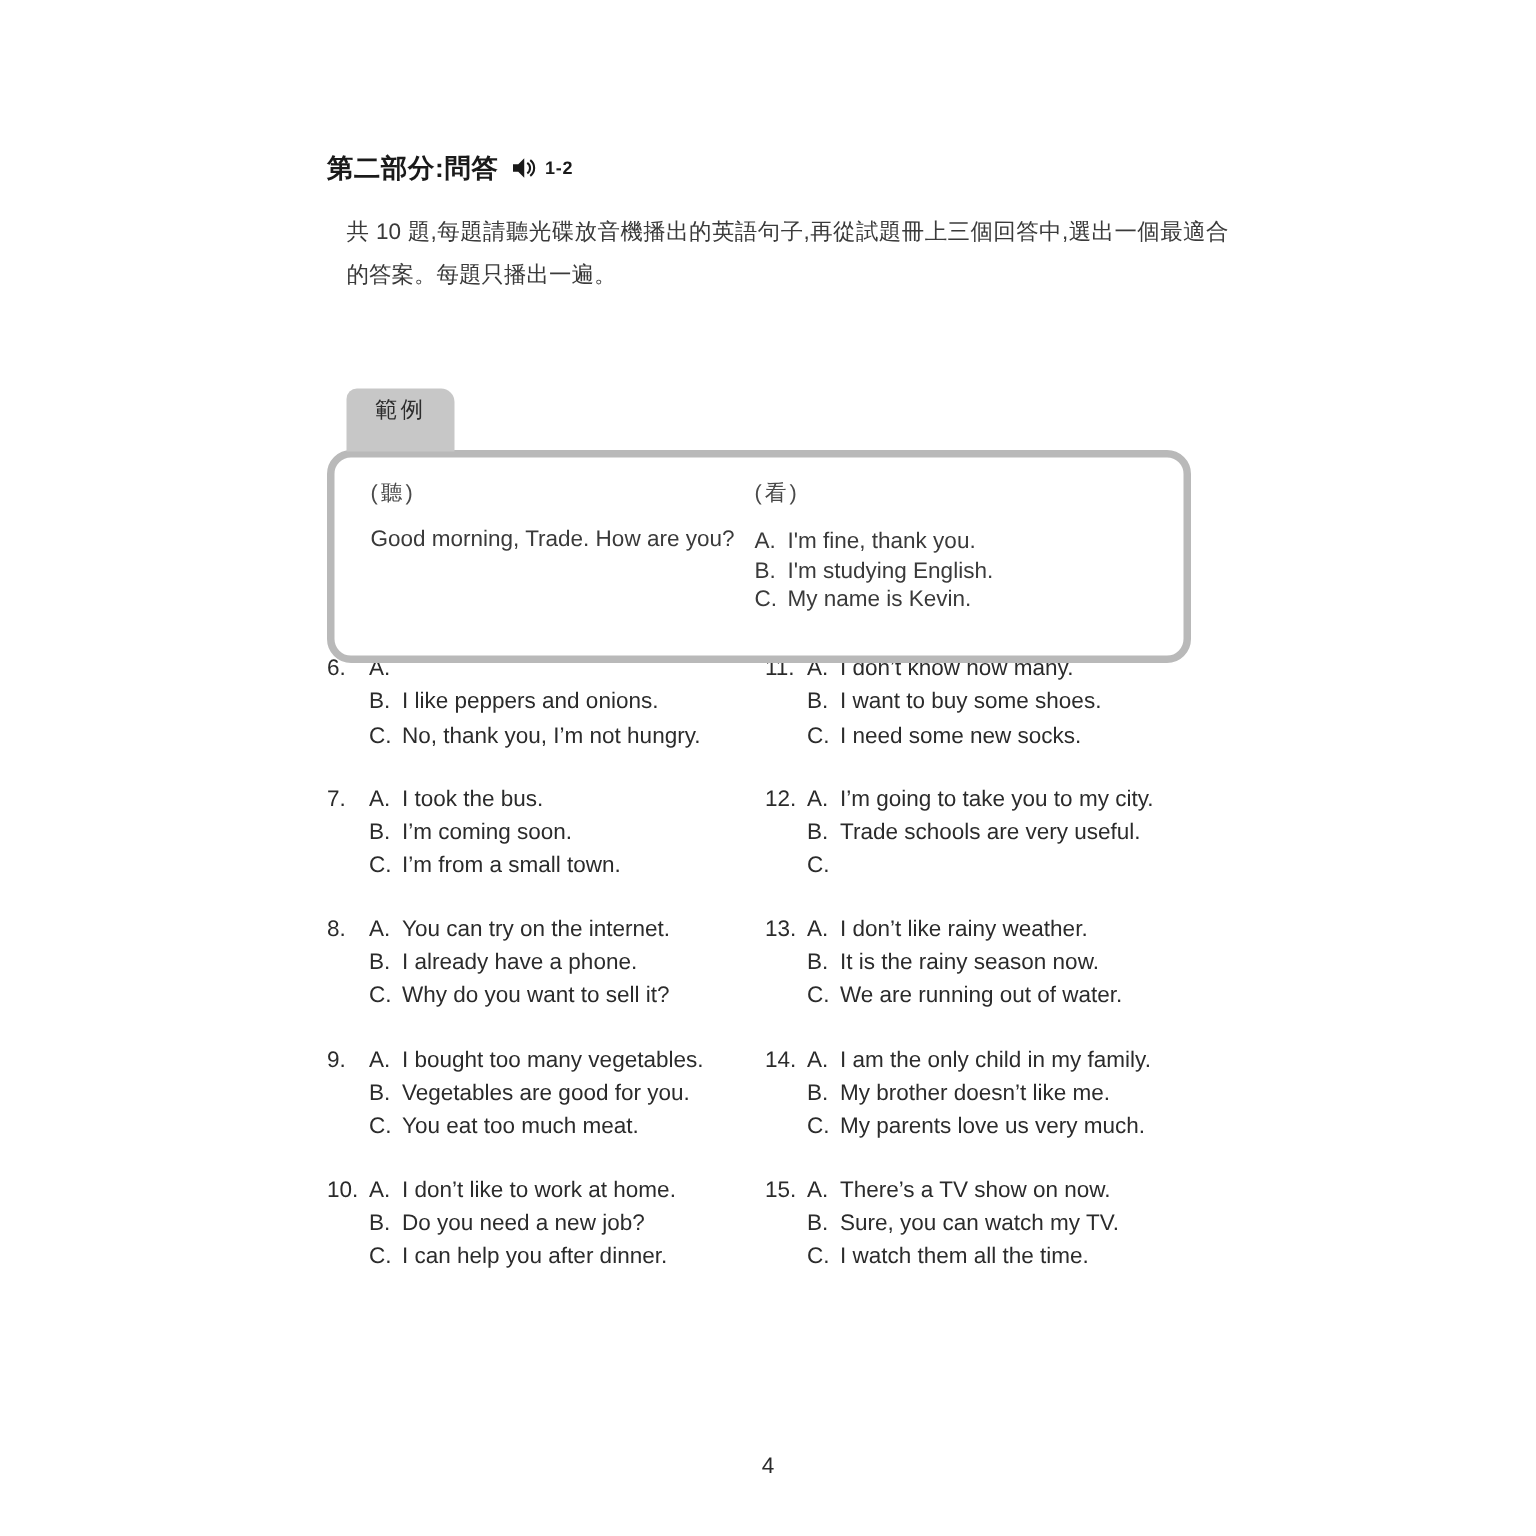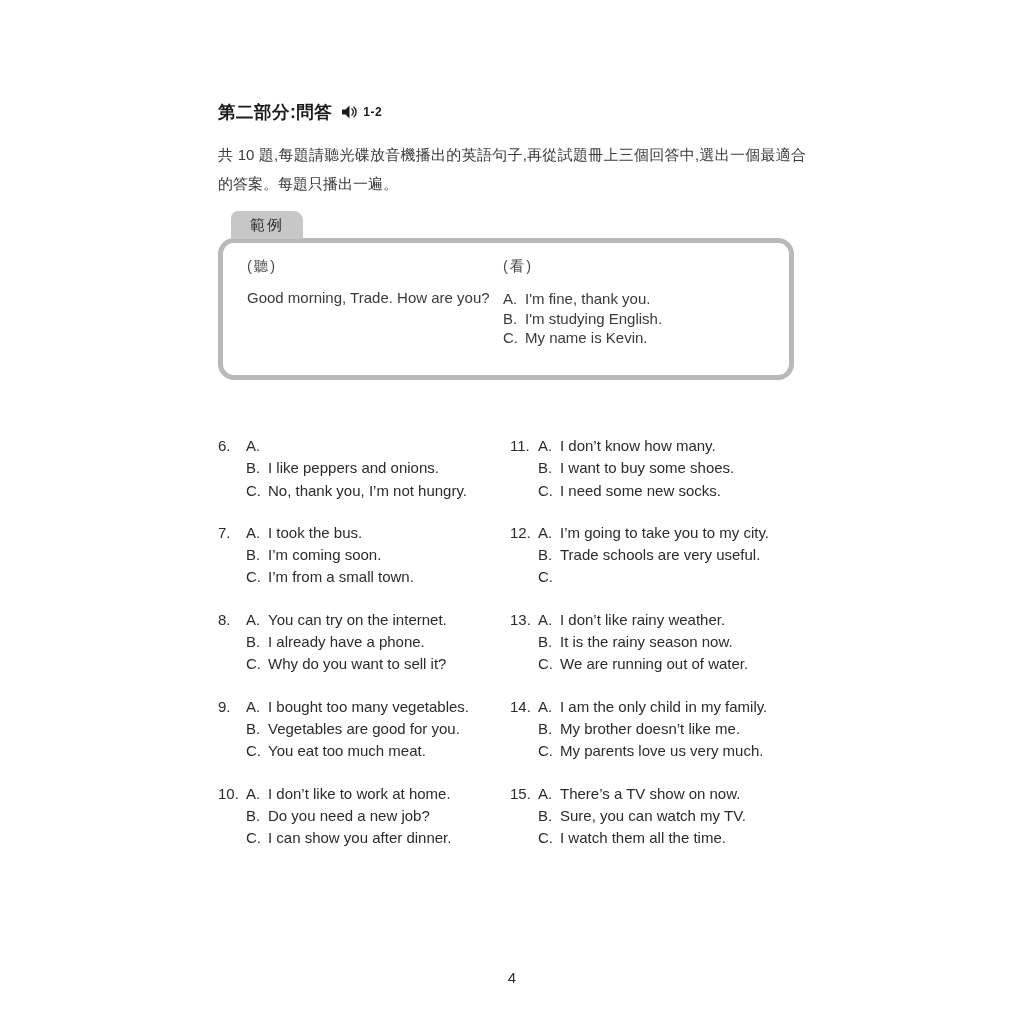--- a/index.html
+++ b/index.html
@@ -43,39 +43,41 @@
     font-weight: bold;
     color: #1a1a1a;
   }
   .instructions {
     margin-top: 16px;
     font-size: 15px;
     line-height: 29px;
     color: #3a3a3a;
     width: 588px;
     text-align: justify;
+    margin-left: 13px;
   }
   
   .example-wrap {
     position: absolute;
     left: 218px;
     top: 211px;
     width: 576px;
   }
   .example-tab {
     position: relative;
     z-index: 2;
     display: inline-block;
     margin-left: 13px;
     background: #c7c7c7;
     color: #2c2c2c;
     font-size: 15px;
     letter-spacing: 2px;
-    padding: 5px 19px 4px 19px;
+    padding: 5px 19px 18px 19px;
     border-radius: 7px 9px 0 0;
+    margin-top: 48px;
   }
   .example-box {
     position: relative;
     z-index: 1;
     margin-top: -1px;
     border: 5px solid #b9b9b9;
     border-radius: 16px;
     background: #ffffff;
     padding: 14px 26px 18px 24px;
     box-sizing: border-box;
@@ -270,21 +272,21 @@
           <div class="opt">
               <span class="olabel">A.</span>
               <span>I don’t like to work at home.</span>
             </div>
           <div class="opt">
               <span class="olabel">B.</span>
               <span>Do you need a new job?</span>
             </div>
           <div class="opt">
               <span class="olabel">C.</span>
-              <span>I can show you after dinner.</span>
+              <span>I can help you after dinner.</span>
             </div>
         </div>
       </div>
 
     </div>
     <div class="q-col right">
 
       <div class="q">
         <span class="qnum">11.</span>
         <div class="opts">

